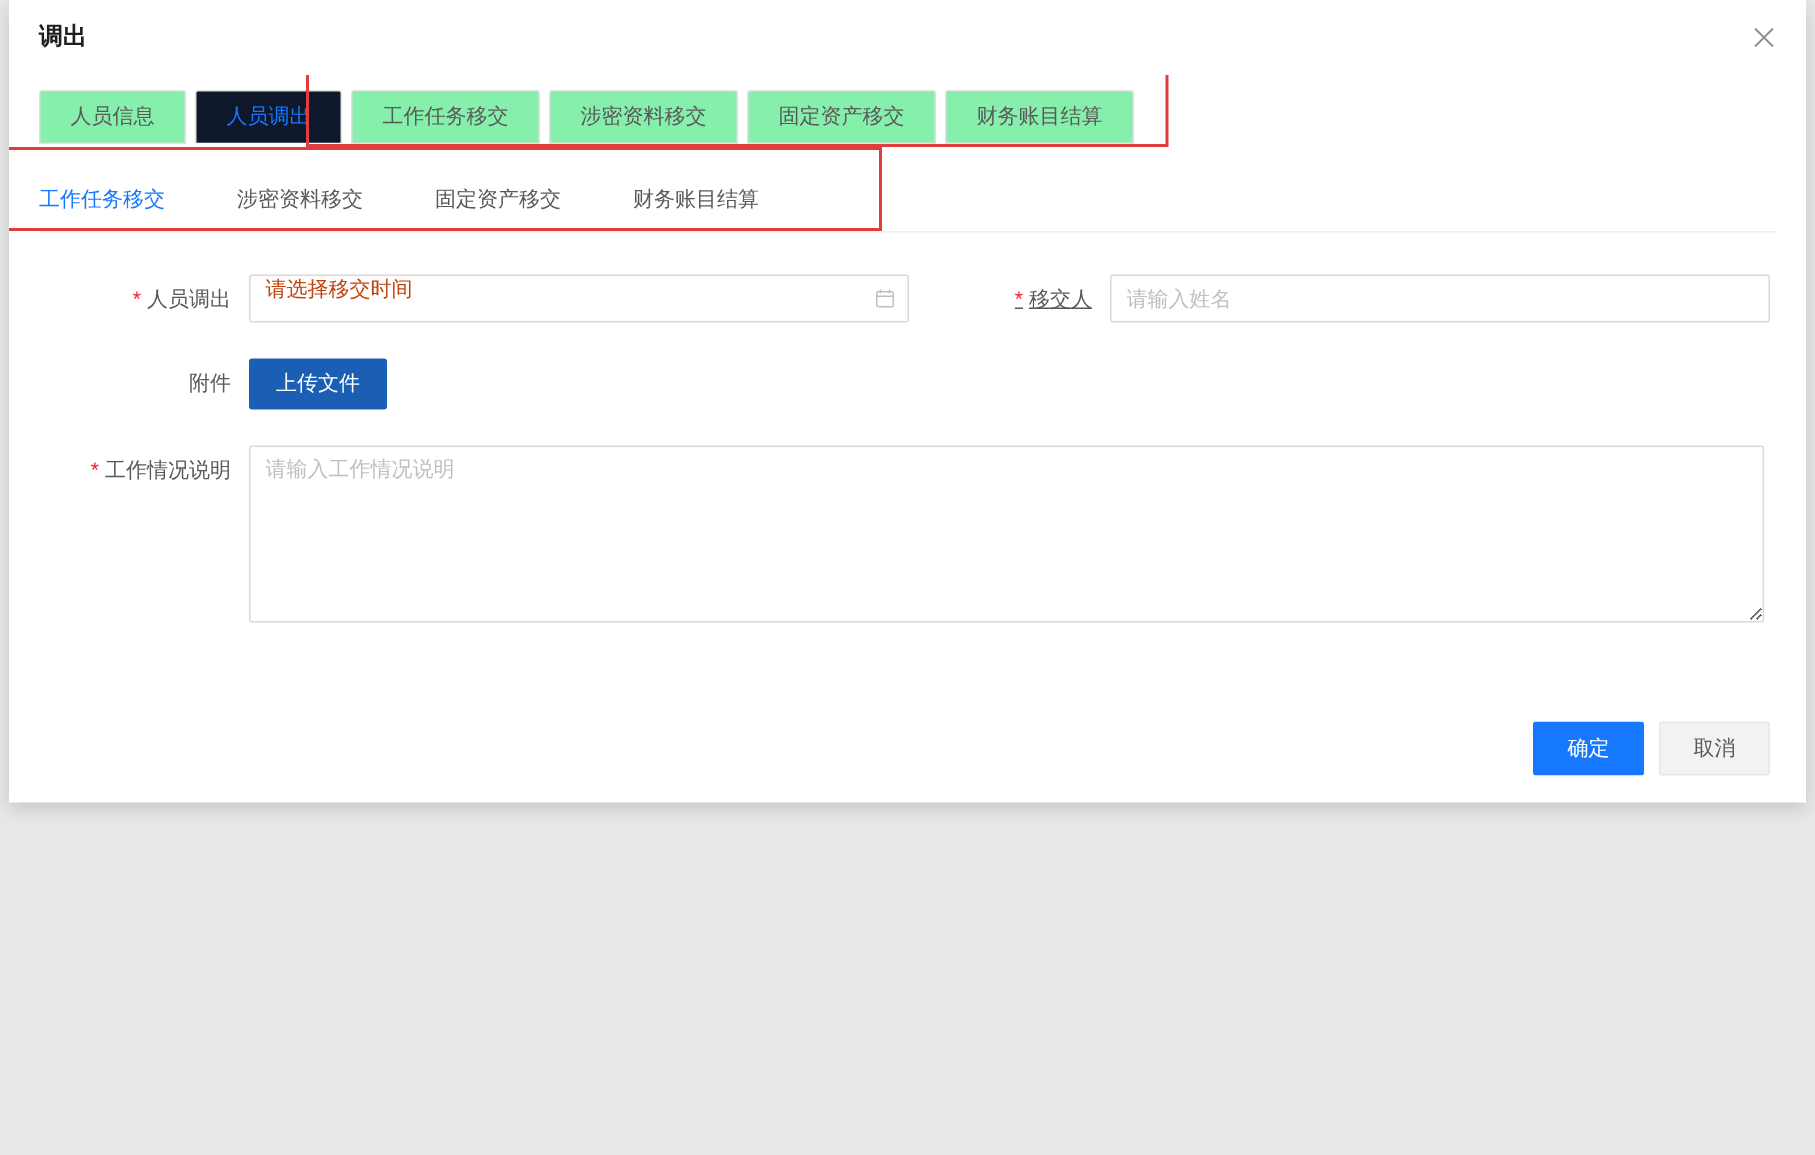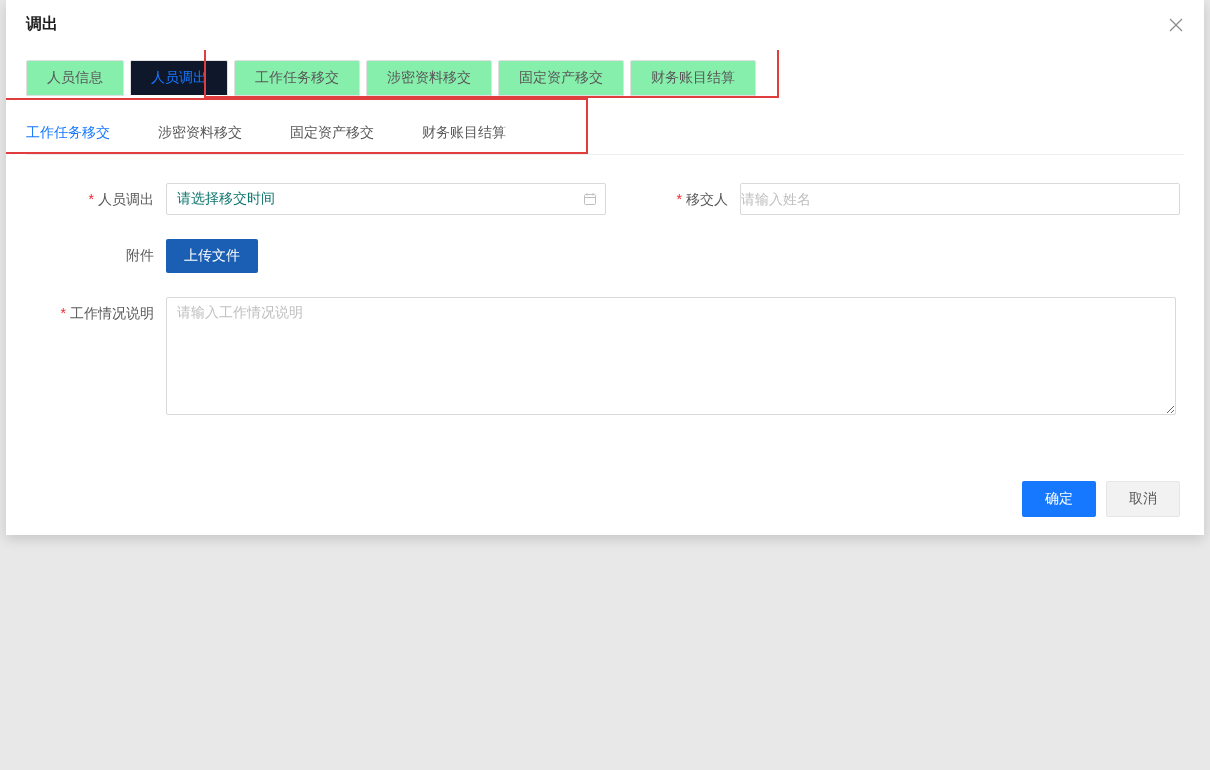--- a/index.html
+++ b/index.html
@@ -121,41 +121,41 @@
       color: #f5222d;
       margin-right: 4px;
     }
     .date-input {
       width: 440px;
       height: 32px;
       border: 1px solid #d9d9d9;
       border-radius: 2px;
       padding: 0 30px 0 10px;
       font-size: 14px;
-      color: #0f766e;
-      display: flex;
-      align-items: center;
+      color: #c2410c;
+      display: flex;
+      align-items: flex-start;
       position: relative;
       cursor: pointer;
     }
     .calendar-icon {
       position: absolute;
       right: 8px;
       top: 50%;
       transform: translateY(-50%);
       color: #bfbfbf;
       width: 14px;
       height: 14px;
     }
     .text-input {
       width: 440px;
       height: 32px;
       border: 1px solid #d9d9d9;
       border-radius: 2px;
-      padding: 0 0;
+      padding: 0 10px;
       font-size: 14px;
       outline: none;
     }
     .text-input::placeholder {
       color: #bfbfbf;
     }
     .textarea-input {
       width: 1010px;
       height: 118px;
       border: 1px solid #d9d9d9;
@@ -244,21 +244,21 @@
           <span>请选择移交时间</span>
           <svg class="calendar-icon" viewBox="0 0 14 14" fill="none" stroke="currentColor" stroke-width="1">
             <rect x="1.5" y="2.5" width="11" height="10" rx="1"></rect>
             <line x1="1.5" y1="5.5" x2="12.5" y2="5.5"></line>
             <line x1="4" y1="1" x2="4" y2="3.5"></line>
             <line x1="10" y1="1" x2="10" y2="3.5"></line>
           </svg>
         </div>
       </div>
       <div class="form-item">
-        <label class="form-label required" style="width:80px;">移交人</label>
+        <label class="form-label required" style="width:80px;text-decoration:underline;">移交人</label>
         <input type="text" class="text-input" placeholder="请输入姓名" style="">
       </div>
     </div>
 
     <div class="form-row">
       <div class="form-item">
         <label class="form-label">附件</label>
         <button class="upload-btn">上传文件</button>
       </div>
     </div>

